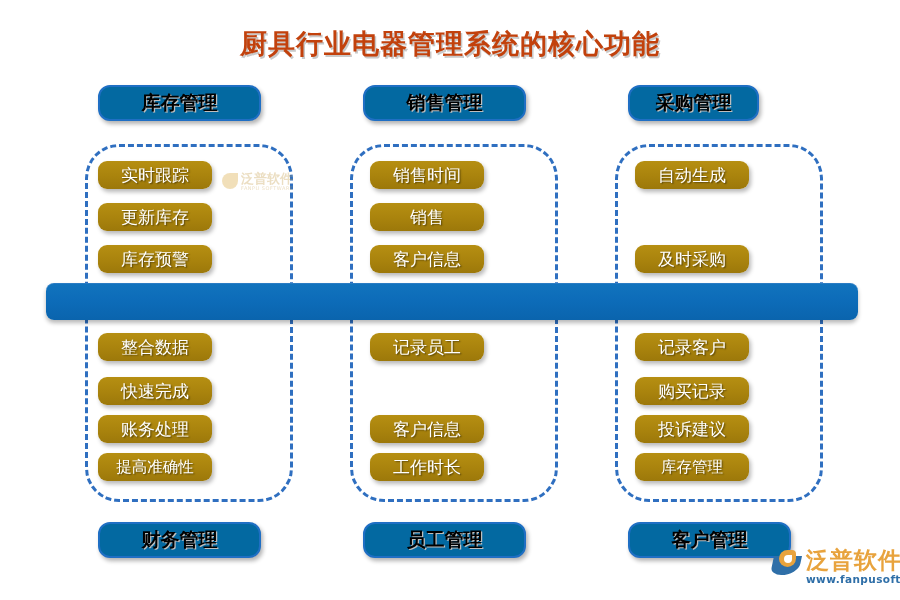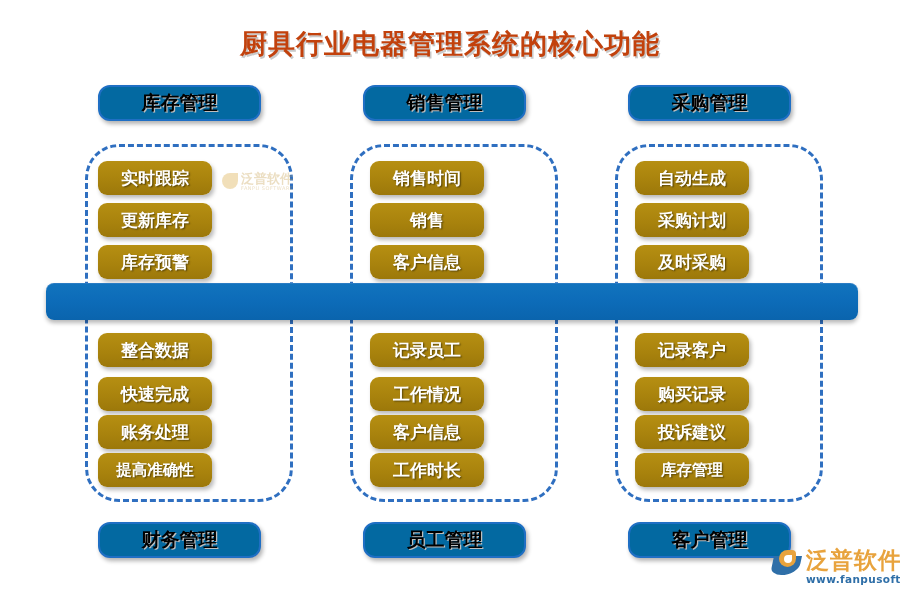--- a/index.html
+++ b/index.html
@@ -69,29 +69,29 @@
     font-weight: bold;
     color: #000000;
     text-shadow: 1.2px 1.2px 0 #bdbdbd;
     box-shadow: 2px 3px 4px rgba(0,0,0,0.30);
   }
 
   
   .gold-pill {
     position: absolute;
     width: 114px;
-    height: 34px;
+    height: 28px;
     box-sizing: border-box;
     border-radius: 9px;
     background: linear-gradient(to bottom, #b68f12 0%, #a9830d 55%, #9c780a 100%);
     display: flex;
     align-items: center;
     justify-content: center;
     font-size: 17px;
-    font-weight: bold;
+    font-weight: normal;
     color: #ffffff;
     text-shadow: 1.3px 1.3px 1.5px rgba(0,0,0,0.45);
     box-shadow: 2px 3px 4px rgba(0,0,0,0.28);
     white-space: nowrap;
   }
   .gold-pill.narrow-text { font-size: 15.5px; }
 
   
   .watermark {
     position: absolute;
@@ -195,21 +195,21 @@
       <div class="wm-sub">FANPU SOFTWARE</div>
     </div>
   </div>
 
   <div class="hdr-box" style="left:98px; top:85px; width:163px;">
     <span>库存管理</span>
   </div>
   <div class="hdr-box" style="left:363px; top:85px; width:163px;">
     <span>销售管理</span>
   </div>
-  <div class="hdr-box" style="left:628px; top:85px; width:163px;">
+  <div class="hdr-box" style="left:628px; top:85px; width:131px;">
     <span>采购管理</span>
   </div>
 
   <div class="gold-pill" style="left:98px; top:161px;">
     <span>实时跟踪</span>
   </div>
   <div class="gold-pill" style="left:98px; top:203px;">
     <span>更新库存</span>
   </div>
   <div class="gold-pill" style="left:98px; top:245px;">
@@ -222,23 +222,20 @@
   <div class="gold-pill" style="left:370px; top:203px;">
     <span>销售</span>
   </div>
   <div class="gold-pill" style="left:370px; top:245px;">
     <span>客户信息</span>
   </div>
 
   <div class="gold-pill" style="left:635px; top:161px;">
     <span>自动生成</span>
   </div>
-  <div class="gold-pill" style="left:635px; top:203px;">
-    <span>采购计划</span>
-  </div>
   <div class="gold-pill" style="left:635px; top:245px;">
     <span>及时采购</span>
   </div>
 
   <div class="blue-bar"></div>
 
   <div class="gold-pill" style="left:98px; top:333px;">
     <span>整合数据</span>
   </div>
   <div class="gold-pill" style="left:98px; top:377px;">
@@ -246,23 +243,20 @@
   </div>
   <div class="gold-pill" style="left:98px; top:415px;">
     <span>账务处理</span>
   </div>
   <div class="gold-pill narrow-text" style="left:98px; top:453px;">
     <span>提高准确性</span>
   </div>
 
   <div class="gold-pill" style="left:370px; top:333px;">
     <span>记录员工</span>
-  </div>
-  <div class="gold-pill" style="left:370px; top:377px;">
-    <span>工作情况</span>
   </div>
   <div class="gold-pill" style="left:370px; top:415px;">
     <span>客户信息</span>
   </div>
   <div class="gold-pill" style="left:370px; top:453px;">
     <span>工作时长</span>
   </div>
 
   <div class="gold-pill" style="left:635px; top:333px;">
     <span>记录客户</span>

